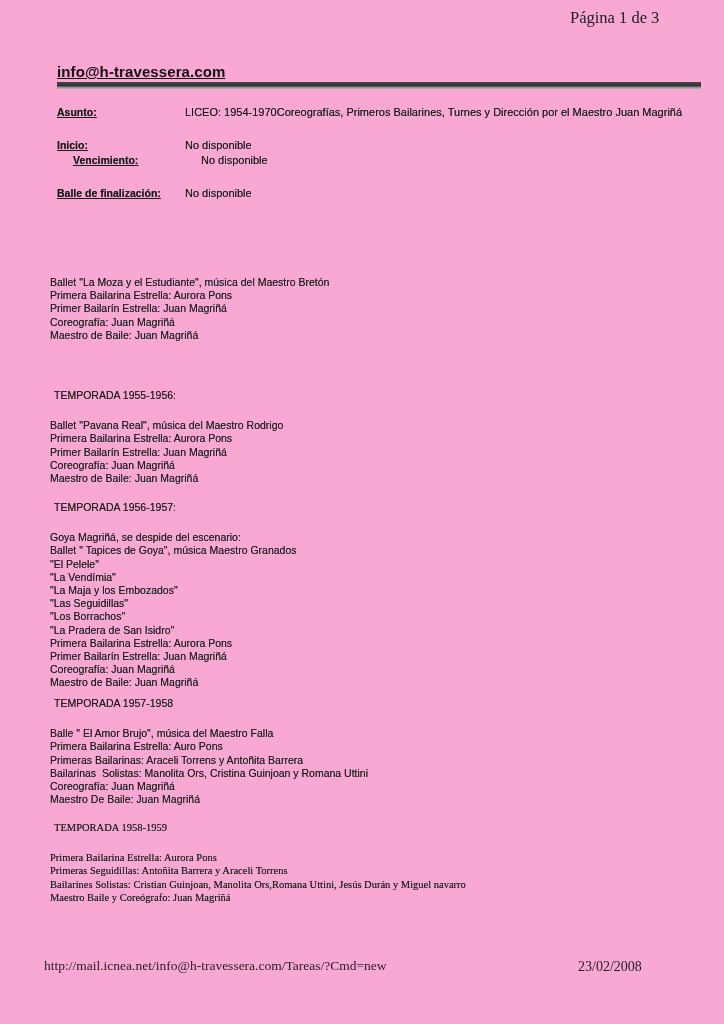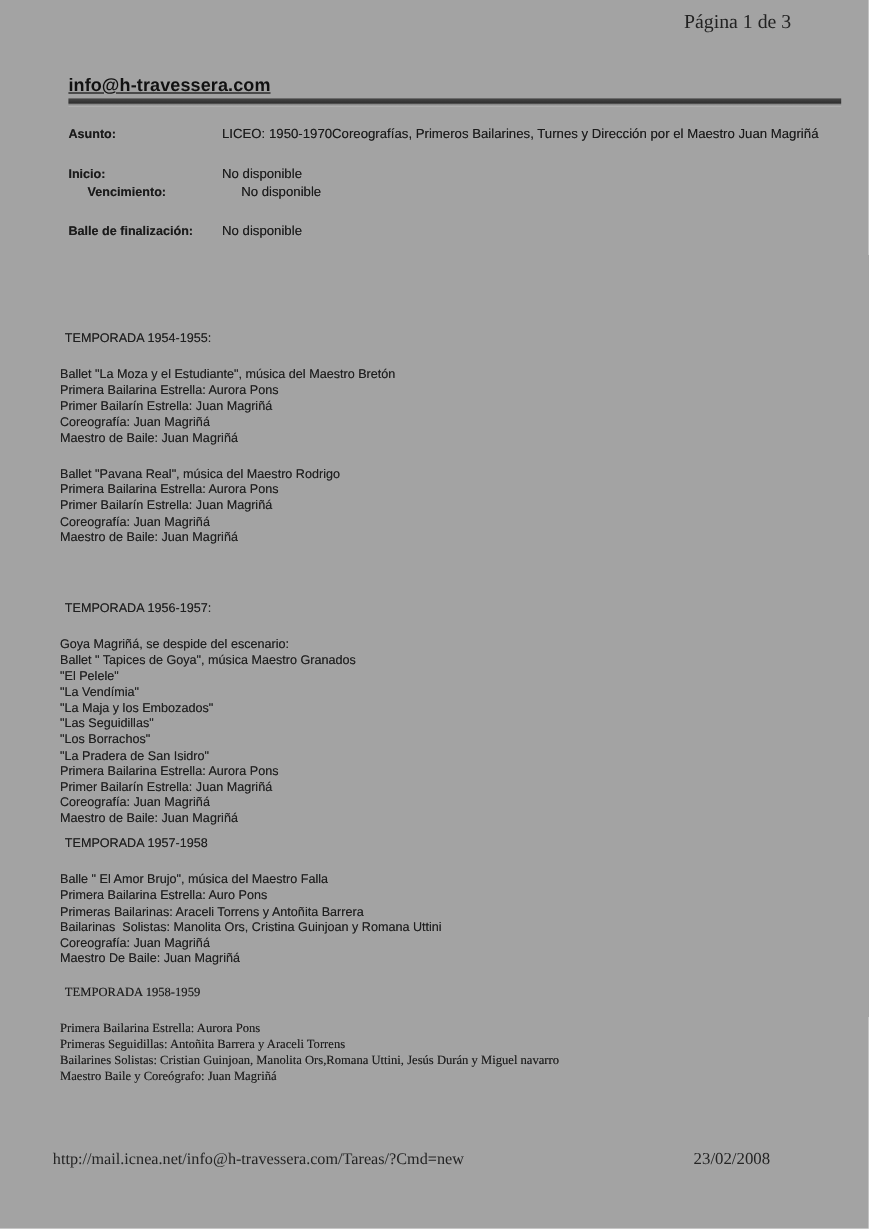--- a/index.html
+++ b/index.html
@@ -1,19 +1,19 @@
 <!DOCTYPE html>
 <html><head>
 <meta charset="utf-8">
 <style>
   html,body{margin:0;padding:0;background:#ffffff;}
   .page{
     position:relative;
     width:724px;height:1024px;
-    background:#a3a3a3;
+    background:#f9a8d4;
     overflow:hidden;
     font-family:"Liberation Sans",sans-serif;
     color:#1e1e1e;
   }
   .pagination{
     position:absolute;top:8px;left:570px;
     font-family:"Liberation Serif",serif;
     font-size:16.5px;color:#222;
   }
   .mail-header{position:absolute;left:57px;top:63px;width:644px;}
@@ -21,21 +21,21 @@
     display:block;font-weight:bold;font-size:15px;color:#111;
     letter-spacing:.1px;margin:0 0 2px 0;text-decoration:underline;
   }
   .header-rule{
     height:7px;width:100%;
     background:linear-gradient(to bottom,#474747 0%,#2f2f2f 55%,#8a8a8a 72%,#b8b8b8 100%);
   }
   .field-label{
     position:absolute;left:57px;
     font-weight:bold;font-size:10.5px;color:#1a1a1a;
-    white-space:pre;text-shadow:0 0 .4px #555;
+    white-space:pre;text-shadow:0 0 .4px #555;text-decoration:underline;
   }
   .field-value{
     position:absolute;left:185px;
     font-size:11px;color:#1a1a1a;
     white-space:pre;text-shadow:0 0 .4px #555;
   }
   .row-asunto{top:106px;}
   .row-inicio{top:139px;}
   .row-venc{top:154px;margin-left:16px;}
   .row-fecha{top:187px;}
@@ -68,41 +68,41 @@
 <div class="page">
 
   <div class="pagination">Página 1 de 3</div>
 
   <div class="mail-header">
     <span class="email">info@h-travessera.com</span>
     <div class="header-rule"></div>
   </div>
 
   <div class="field-label row-asunto">Asunto:</div>
-  <div class="field-value row-asunto">LICEO: 1950-1970Coreografías, Primeros Bailarines, Turnes y Dirección por el Maestro Juan Magriñá</div>
+  <div class="field-value row-asunto">LICEO: 1954-1970Coreografías, Primeros Bailarines, Turnes y Dirección por el Maestro Juan Magriñá</div>
 
   <div class="field-label row-inicio">Inicio:</div>
   <div class="field-value row-inicio">No disponible</div>
 
   <div class="field-label row-venc">Vencimiento:</div>
   <div class="field-value row-venc">No disponible</div>
 
   <div class="field-label row-fecha">Balle de finalización:</div>
   <div class="field-value row-fecha">No disponible</div>
 
   <div class="section sec-0">
-    <div class="heading">TEMPORADA 1954-1955:</div>
     <div class="line">Ballet "La Moza y el Estudiante", música del Maestro Bretón</div>
     <div class="line">Primera Bailarina Estrella: Aurora Pons</div>
     <div class="line">Primer Bailarín Estrella: Juan Magriñá</div>
     <div class="line">Coreografía: Juan Magriñá</div>
     <div class="line">Maestro de Baile: Juan Magriñá</div>
   </div>
 
   <div class="section sec-1">
+    <div class="heading">TEMPORADA 1955-1956:</div>
     <div class="line">Ballet "Pavana Real", música del Maestro Rodrigo</div>
     <div class="line">Primera Bailarina Estrella: Aurora Pons</div>
     <div class="line">Primer Bailarín Estrella: Juan Magriñá</div>
     <div class="line">Coreografía: Juan Magriñá</div>
     <div class="line">Maestro de Baile: Juan Magriñá</div>
   </div>
 
   <div class="section sec-2">
     <div class="heading">TEMPORADA 1956-1957:</div>
     <div class="line">Goya Magriñá, se despide del escenario:</div>

